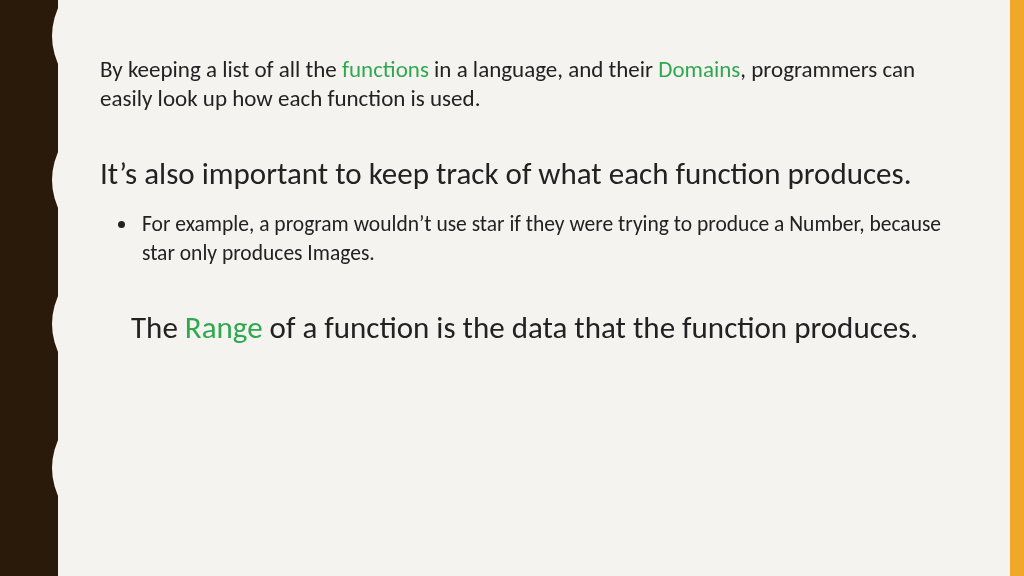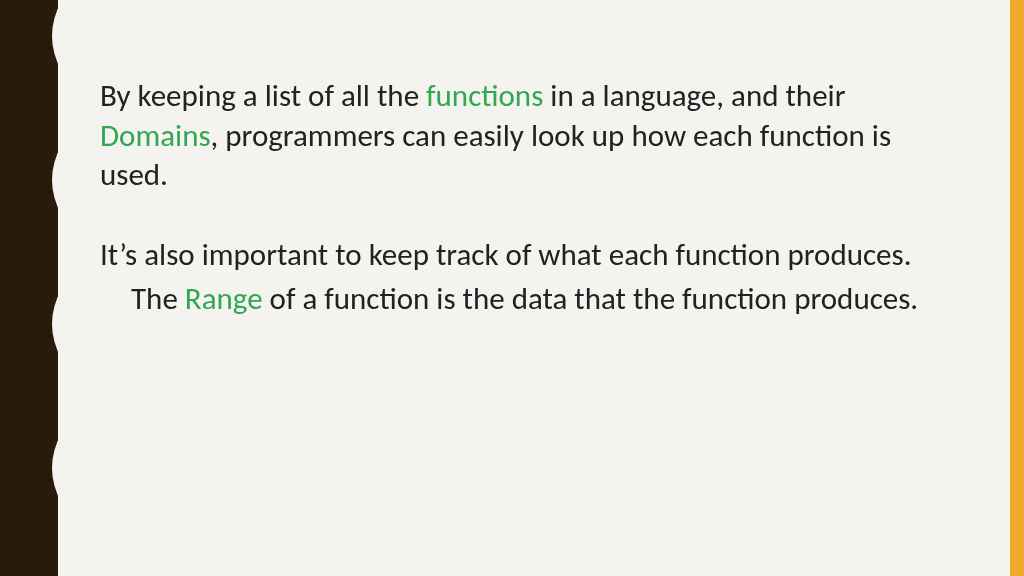--- a/index.html
+++ b/index.html
@@ -27,30 +27,29 @@
     width: 14px; height: 576px;
     background: #f0a828;
   }
   .content {
     position: absolute;
     left: 100px; top: 55px;
     width: 860px;
     color: #222;
   }
   .p1 {
-    font-size: 31px;
+    font-size: 23px;
     line-height: 1.28;
     margin-bottom: 40px;
     font-weight: 400;
-    margin-top: 21px;
   }
   .p2 {
     font-size: 31px;
     line-height: 1.28;
-    margin-bottom: 4px;
+    margin-bottom: 16px;
     font-weight: 400;
   }
   .bullets {
     list-style: disc;
     padding-left: 38px;
     margin-bottom: 40px;
   }
   .bullets li {
     font-size: 21.5px;
     line-height: 1.35;
@@ -84,18 +83,21 @@
 <div class="right-bar"></div>
 
 <div class="content">
 
   <p class="p1">
     <span>By keeping a list of all the </span><span class="hl">functions</span><span> in a language, and their </span><span class="hl">Domains</span><span>, programmers can easily look up how each function is used.</span>
   </p>
 
   <p class="p2">It’s also important to keep track of what each function produces.</p>
 
+  <ul class="bullets">
+    <li>For example, a program wouldn’t use star if they were trying to produce a Number, because star only produces Images.</li>
+  </ul>
 
   <p class="p3">
     <span>The </span><span class="hl">Range</span><span> of a function is the data that the function produces.</span>
   </p>
 
 </div>
 
 </body></html>

